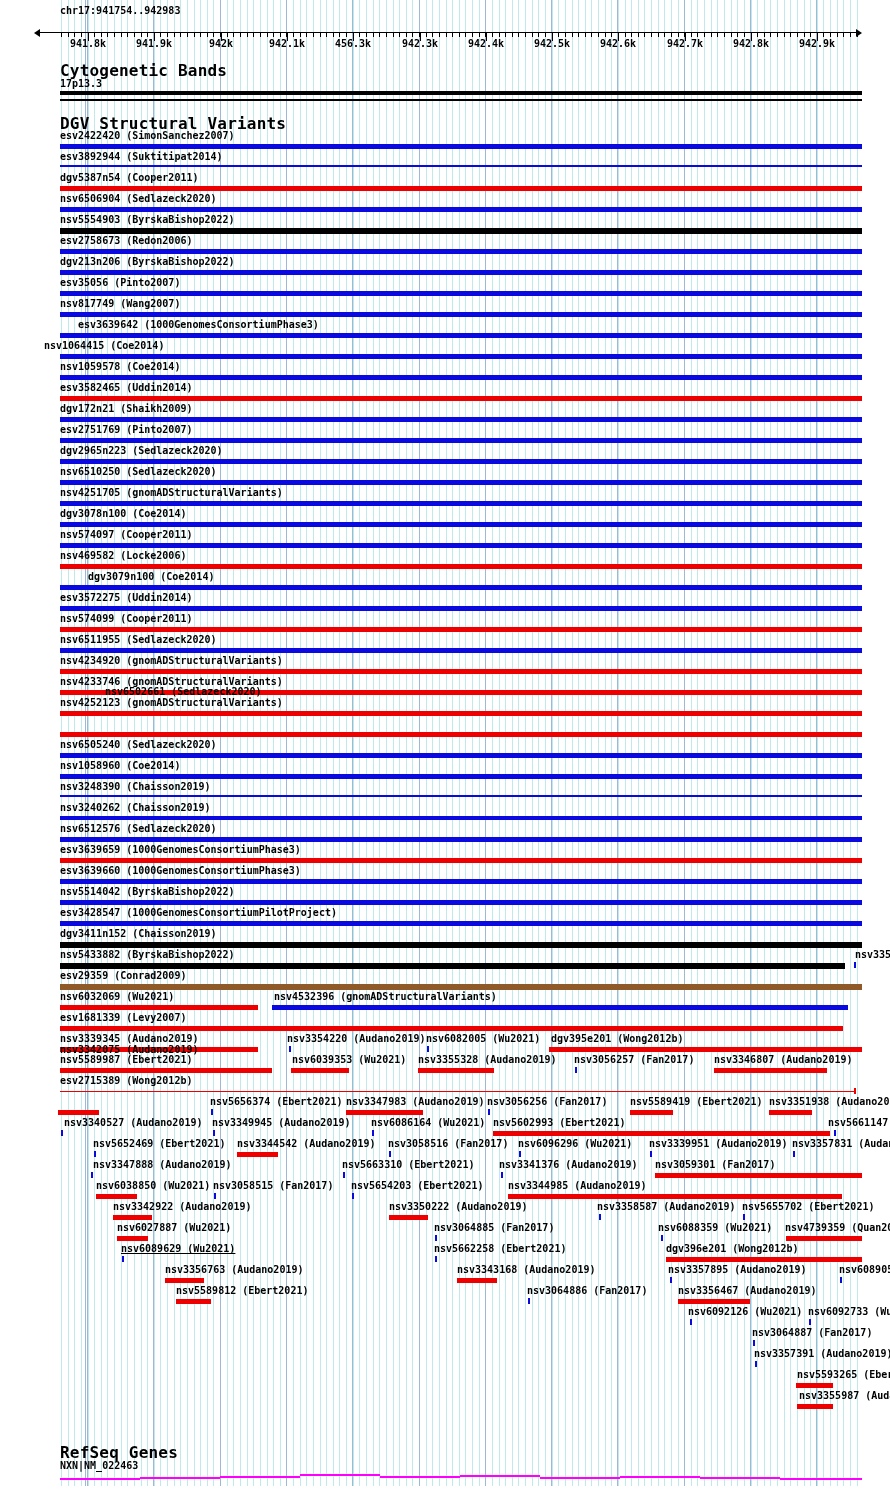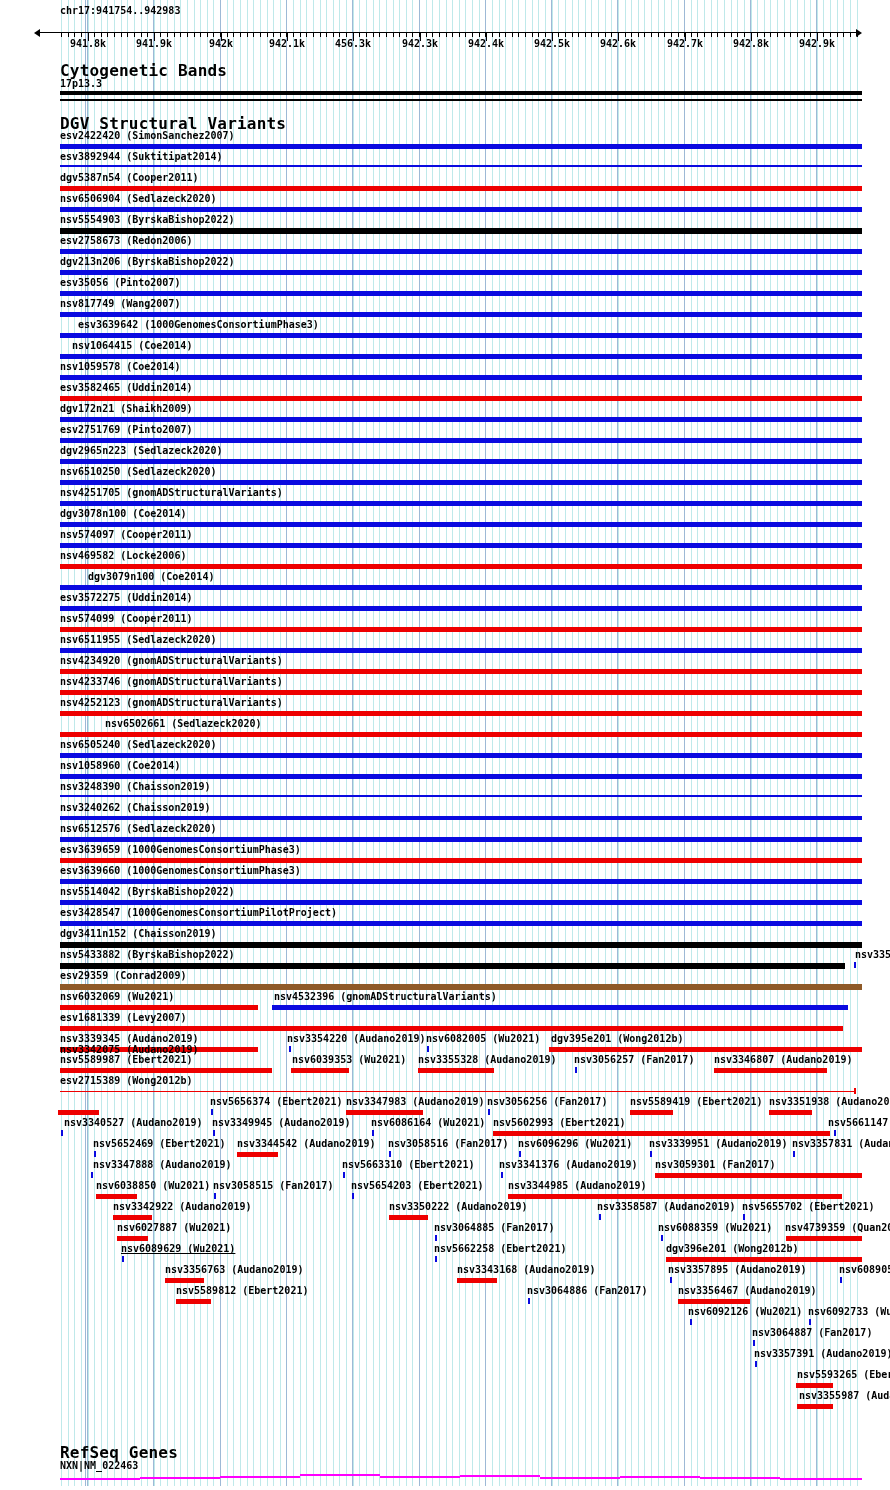--- a/index.html
+++ b/index.html
@@ -85,21 +85,21 @@
       <div class="txt" style="left:60px;top:235px;">esv2758673 (Redon2006)</div>
       <div class="bar" style="left:60px;top:249px;width:802px;height:5px;background:#0a0ae0;"></div>
       <div class="txt" style="left:60px;top:256px;">dgv213n206 (ByrskaBishop2022)</div>
       <div class="bar" style="left:60px;top:270px;width:802px;height:5px;background:#0a0ae0;"></div>
       <div class="txt" style="left:60px;top:277px;">esv35056 (Pinto2007)</div>
       <div class="bar" style="left:60px;top:291px;width:802px;height:5px;background:#0a0ae0;"></div>
       <div class="txt" style="left:60px;top:298px;">nsv817749 (Wang2007)</div>
       <div class="bar" style="left:60px;top:312px;width:802px;height:5px;background:#0a0ae0;"></div>
       <div class="txt" style="left:60px;top:319px;margin-left:18px;">esv3639642 (1000GenomesConsortiumPhase3)</div>
       <div class="bar" style="left:60px;top:333px;width:802px;height:5px;background:#0a0ae0;"></div>
-      <div class="txt" style="left:72px;top:340px;text-align:center;">nsv1064415 (Coe2014)</div>
+      <div class="txt" style="left:44px;top:340px;text-align:center;">nsv1064415 (Coe2014)</div>
       <div class="bar" style="left:60px;top:354px;width:802px;height:5px;background:#0a0ae0;"></div>
       <div class="txt" style="left:60px;top:361px;">nsv1059578 (Coe2014)</div>
       <div class="bar" style="left:60px;top:375px;width:802px;height:5px;background:#0a0ae0;"></div>
       <div class="txt" style="left:60px;top:382px;">esv3582465 (Uddin2014)</div>
       <div class="bar" style="left:60px;top:396px;width:802px;height:5px;background:#ee0000;"></div>
       <div class="txt" style="left:60px;top:403px;">dgv172n21 (Shaikh2009)</div>
       <div class="bar" style="left:60px;top:417px;width:802px;height:5px;background:#0a0ae0;"></div>
       <div class="txt" style="left:60px;top:424px;">esv2751769 (Pinto2007)</div>
       <div class="bar" style="left:60px;top:438px;width:802px;height:5px;background:#0a0ae0;"></div>
       <div class="txt" style="left:60px;top:445px;">dgv2965n223 (Sedlazeck2020)</div>
@@ -121,21 +121,21 @@
       <div class="txt" style="left:60px;top:613px;">nsv574099 (Cooper2011)</div>
       <div class="bar" style="left:60px;top:627px;width:802px;height:5px;background:#ee0000;"></div>
       <div class="txt" style="left:60px;top:634px;">nsv6511955 (Sedlazeck2020)</div>
       <div class="bar" style="left:60px;top:648px;width:802px;height:5px;background:#0a0ae0;"></div>
       <div class="txt" style="left:60px;top:655px;">nsv4234920 (gnomADStructuralVariants)</div>
       <div class="bar" style="left:60px;top:669px;width:802px;height:5px;background:#ee0000;"></div>
       <div class="txt" style="left:60px;top:676px;">nsv4233746 (gnomADStructuralVariants)</div>
       <div class="bar" style="left:60px;top:690px;width:802px;height:5px;background:#ee0000;"></div>
       <div class="txt" style="left:60px;top:697px;">nsv4252123 (gnomADStructuralVariants)</div>
       <div class="bar" style="left:60px;top:711px;width:802px;height:5px;background:#ee0000;"></div>
-      <div class="txt" style="left:60px;top:718px;padding-left:45px;">nsv6502661 (Sedlazeck2020)</div>
+      <div class="txt" style="left:60px;top:686px;padding-left:45px;">nsv6502661 (Sedlazeck2020)</div>
       <div class="bar" style="left:60px;top:732px;width:802px;height:5px;background:#ee0000;"></div>
       <div class="txt" style="left:60px;top:739px;">nsv6505240 (Sedlazeck2020)</div>
       <div class="bar" style="left:60px;top:753px;width:802px;height:5px;background:#0a0ae0;"></div>
       <div class="txt" style="left:60px;top:760px;">nsv1058960 (Coe2014)</div>
       <div class="bar" style="left:60px;top:774px;width:802px;height:5px;background:#0a0ae0;"></div>
       <div class="txt" style="left:60px;top:781px;">nsv3248390 (Chaisson2019)</div>
       <div class="bar" style="left:60px;top:795px;width:802px;height:2px;background:#0a0ae0;"></div>
       <div class="txt" style="left:60px;top:802px;">nsv3240262 (Chaisson2019)</div>
       <div class="bar" style="left:60px;top:816px;width:802px;height:4px;background:#0a0ae0;"></div>
       <div class="txt" style="left:60px;top:823px;">nsv6512576 (Sedlazeck2020)</div>

